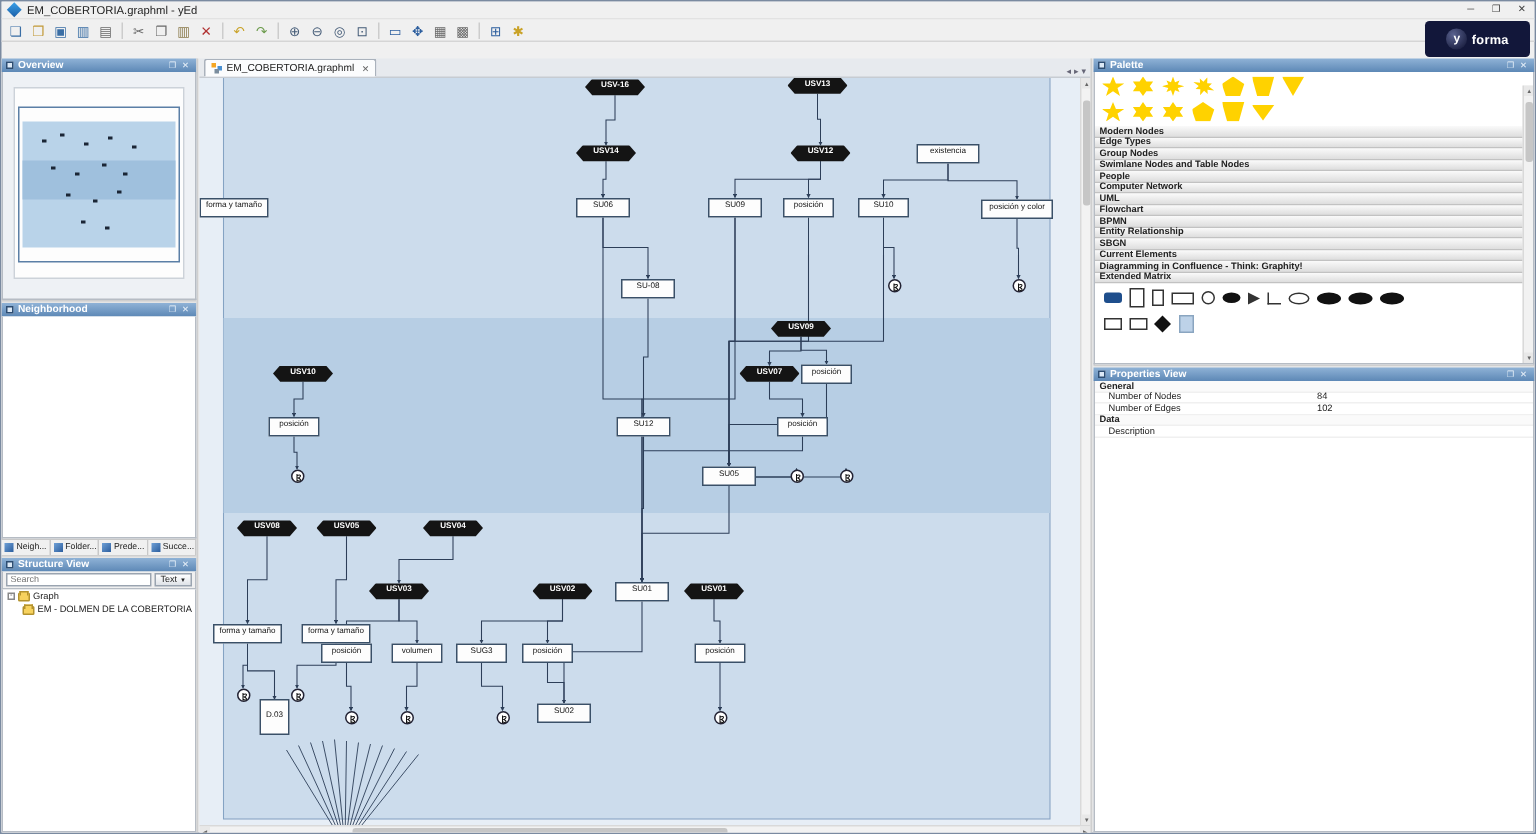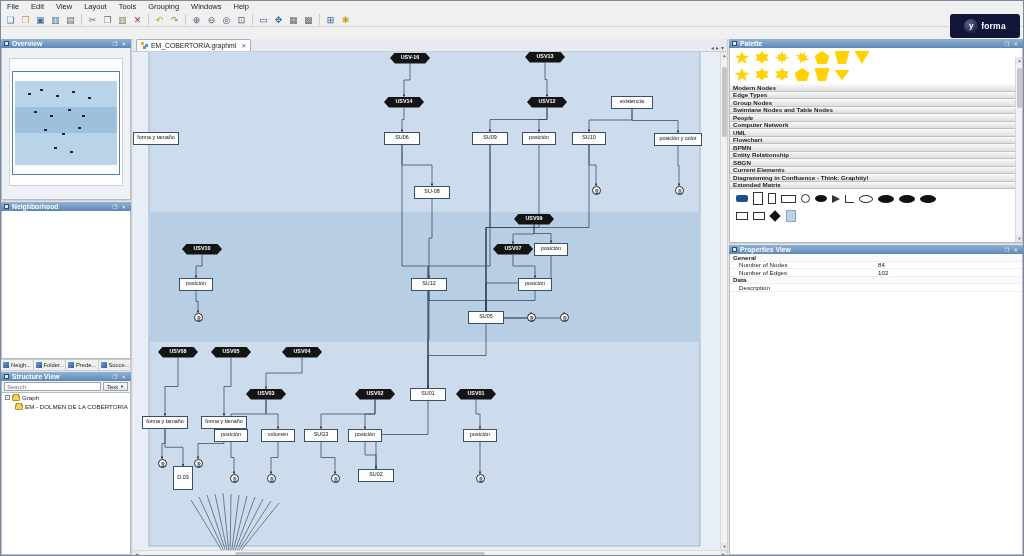--- a/index.html
+++ b/index.html
@@ -129,31 +129,30 @@
   .prow.sec{font-weight:bold;background:#fafafa;padding-left:3px;}
   .prow.kv{padding-left:9px;}
   .prow .pv{position:absolute;left:148px;}
   .hsplit{height:2px;background:#e4e4e4;border-top:1px solid #cfcfcf;}
 </style>
 </head>
 <body>
 
 <div id="app">
 
-
-  <div class="menubar" id="menubar">
-      <div class="menuitem">File</div>
-      <div class="menuitem">Edit</div>
-      <div class="menuitem">View</div>
-      <div class="menuitem">Layout</div>
-      <div class="menuitem">Tools</div>
-      <div class="menuitem">Grouping</div>
-      <div class="menuitem">Windows</div>
-      <div class="menuitem">Help</div>
-    </div>
+  <div class="titlebar">
+    <span class="app-ico"></span>
+    <span class="title">EM_COBERTORIA.graphml - yEd</span>
+    <div id="wincontrols" style="display:flex">
+        <div class="winbtn">─</div>
+        <div class="winbtn">❐</div>
+        <div class="winbtn">✕</div>
+      </div>
+  </div>
+
 
   <div class="toolbar" id="toolbar">
       <div class="tbtn" style="color: rgb(58, 110, 165);">❏</div>
       <div class="tbtn" style="color: rgb(194, 154, 58);">❒</div>
       <div class="tbtn" style="color: rgb(58, 110, 165);">▣</div>
       <div class="tbtn" style="color: rgb(58, 110, 165);">▥</div>
       <div class="tbtn" style="color: rgb(106, 106, 106);">▤</div>
       <div class="tsep"></div>
       <div class="tbtn" style="color: rgb(106, 106, 106);">✂</div>
       <div class="tbtn" style="color: rgb(106, 106, 106);">❐</div>

